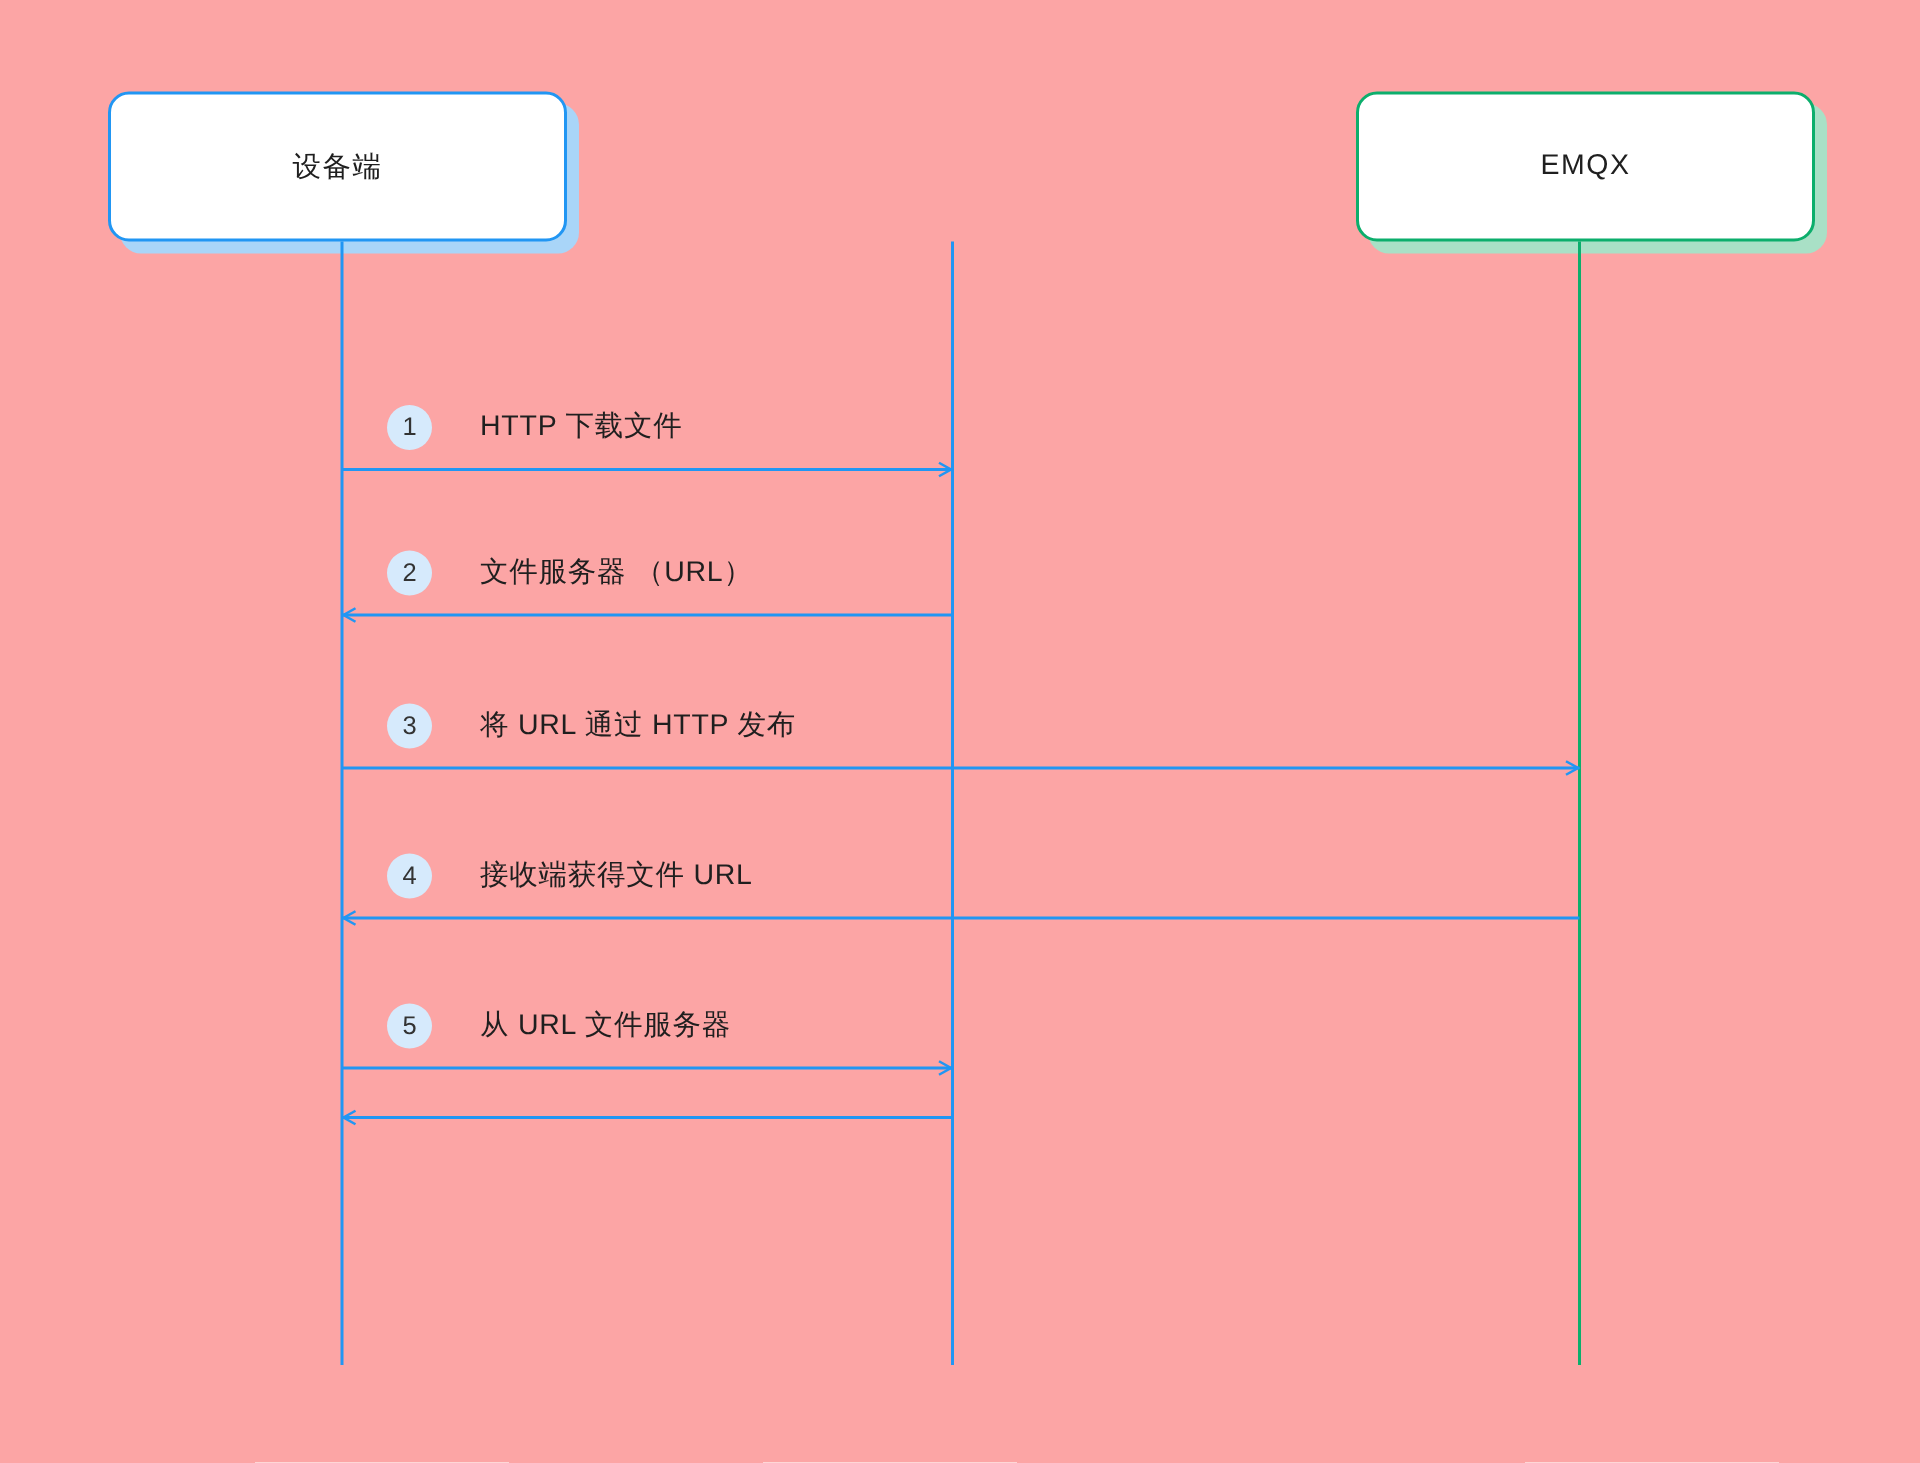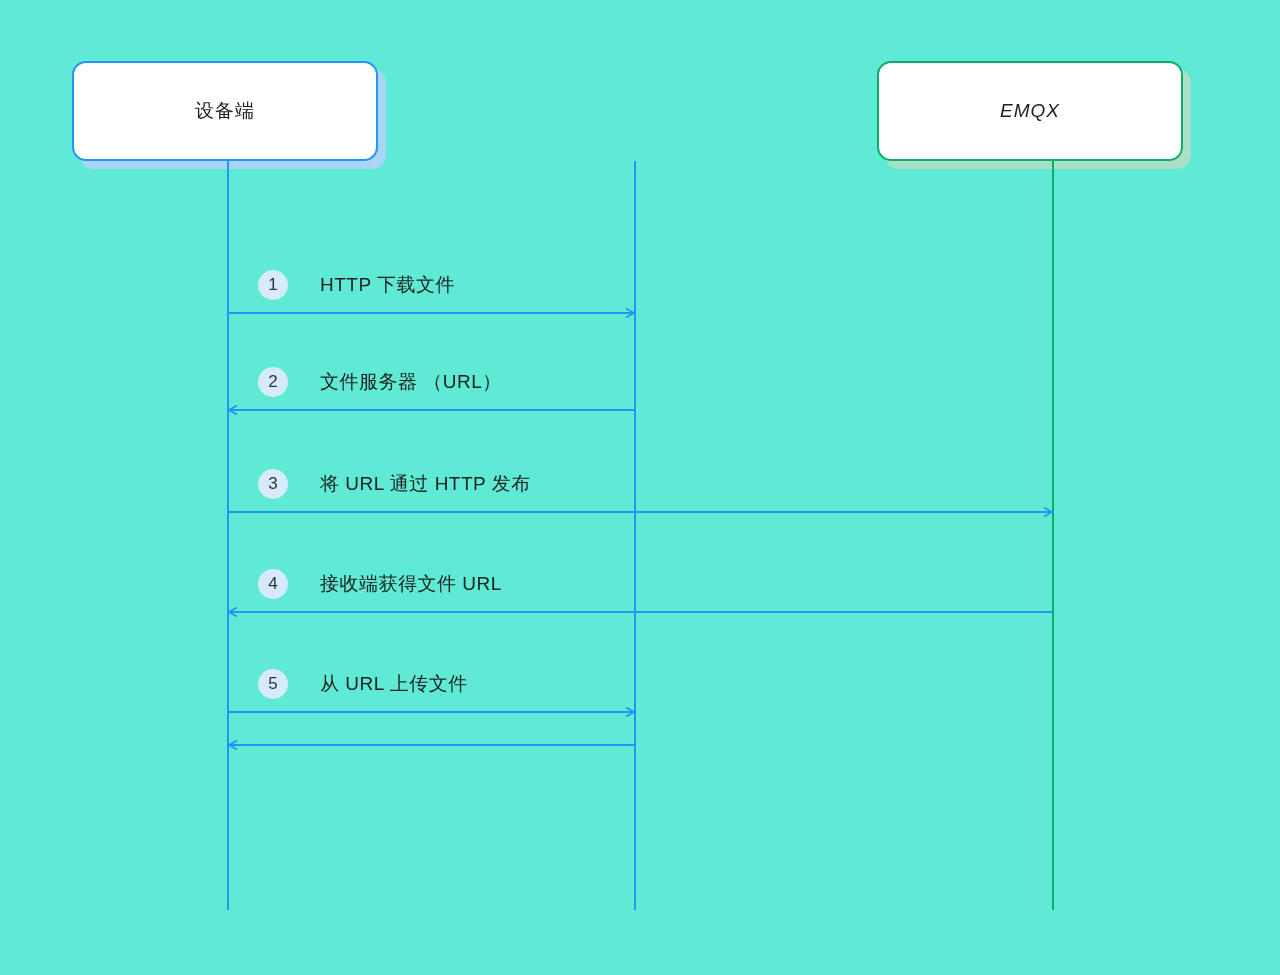--- a/index.html
+++ b/index.html
@@ -8,21 +8,21 @@
     --line-green:#0CAE6C;
     --shadow-green:#A9E0C6;
     --circle-fill:#D6EAFC;
     --text:#1F1F1F;
   }
   html,body{margin:0;padding:0;background:#ffffff;}
   body{font-family:"Liberation Sans","DejaVu Sans",sans-serif;}
   .canvas{
     position:relative;
     width:1280px;height:975px;
-    background:#5eead4;
+    background:#fca5a5;
     overflow:hidden;
   }
   .actor{
     position:absolute;
     width:306px;height:100px;
     background:#ffffff;
     border-radius:14px;
     box-sizing:border-box;
     display:flex;align-items:center;justify-content:center;
   }
@@ -58,21 +58,21 @@
 </style>
 </head>
 <body>
 
 <div class="canvas" id="canvas">
     <div class="actor theme-blue" style="left: 72px; top: 61px;">
       <span class="actor-label">设备端</span>
     </div>
     <div class="lifeline theme-blue" style="left: 227px; top: 161px; height: 749px;"></div>
     <div class="lifeline theme-blue" style="left: 634px; top: 161px; height: 749px;"></div>
-    <div class="actor theme-green" style="left: 877px; top: 61px; font-style: italic;">
+    <div class="actor theme-green" style="left: 904px; top: 61px;">
       <span class="actor-label">EMQX</span>
     </div>
     <div class="lifeline theme-green" style="left: 1052px; top: 161px; height: 749px;"></div>
     <div class="msg-label" style="left: 258px; top: 270px;">
       <span class="step-circle">1</span>
       <span class="msg-text">HTTP 下载文件</span>
     </div>
     <svg class="arrow" width="407" height="14" style="left: 228px; top: 306px;">
       <line x1="0" y1="7" x2="407" y2="7" stroke="#2196F3" stroke-width="2"></line>
       <polyline points="398,2.5 406,7 398,11.5" fill="none" stroke="#2196F3" stroke-width="1.7"></polyline>
@@ -96,21 +96,21 @@
     <div class="msg-label" style="left: 258px; top: 569px;">
       <span class="step-circle">4</span>
       <span class="msg-text">接收端获得文件 URL</span>
     </div>
     <svg class="arrow" width="825" height="14" style="left: 228px; top: 605px;">
       <line x1="0" y1="7" x2="825" y2="7" stroke="#2196F3" stroke-width="2"></line>
       <polyline points="9,2.5 1,7 9,11.5" fill="none" stroke="#2196F3" stroke-width="1.7"></polyline>
     </svg>
     <div class="msg-label" style="left: 258px; top: 669px;">
       <span class="step-circle">5</span>
-      <span class="msg-text">从 URL 上传文件</span>
+      <span class="msg-text">从 URL 文件服务器</span>
     </div>
     <svg class="arrow" width="407" height="14" style="left: 228px; top: 705px;">
       <line x1="0" y1="7" x2="407" y2="7" stroke="#2196F3" stroke-width="2"></line>
       <polyline points="398,2.5 406,7 398,11.5" fill="none" stroke="#2196F3" stroke-width="1.7"></polyline>
     </svg>
     <svg class="arrow" width="407" height="14" style="left: 228px; top: 738px;">
       <line x1="0" y1="7" x2="407" y2="7" stroke="#2196F3" stroke-width="2"></line>
       <polyline points="9,2.5 1,7 9,11.5" fill="none" stroke="#2196F3" stroke-width="1.7"></polyline>
     </svg>
   </div>

